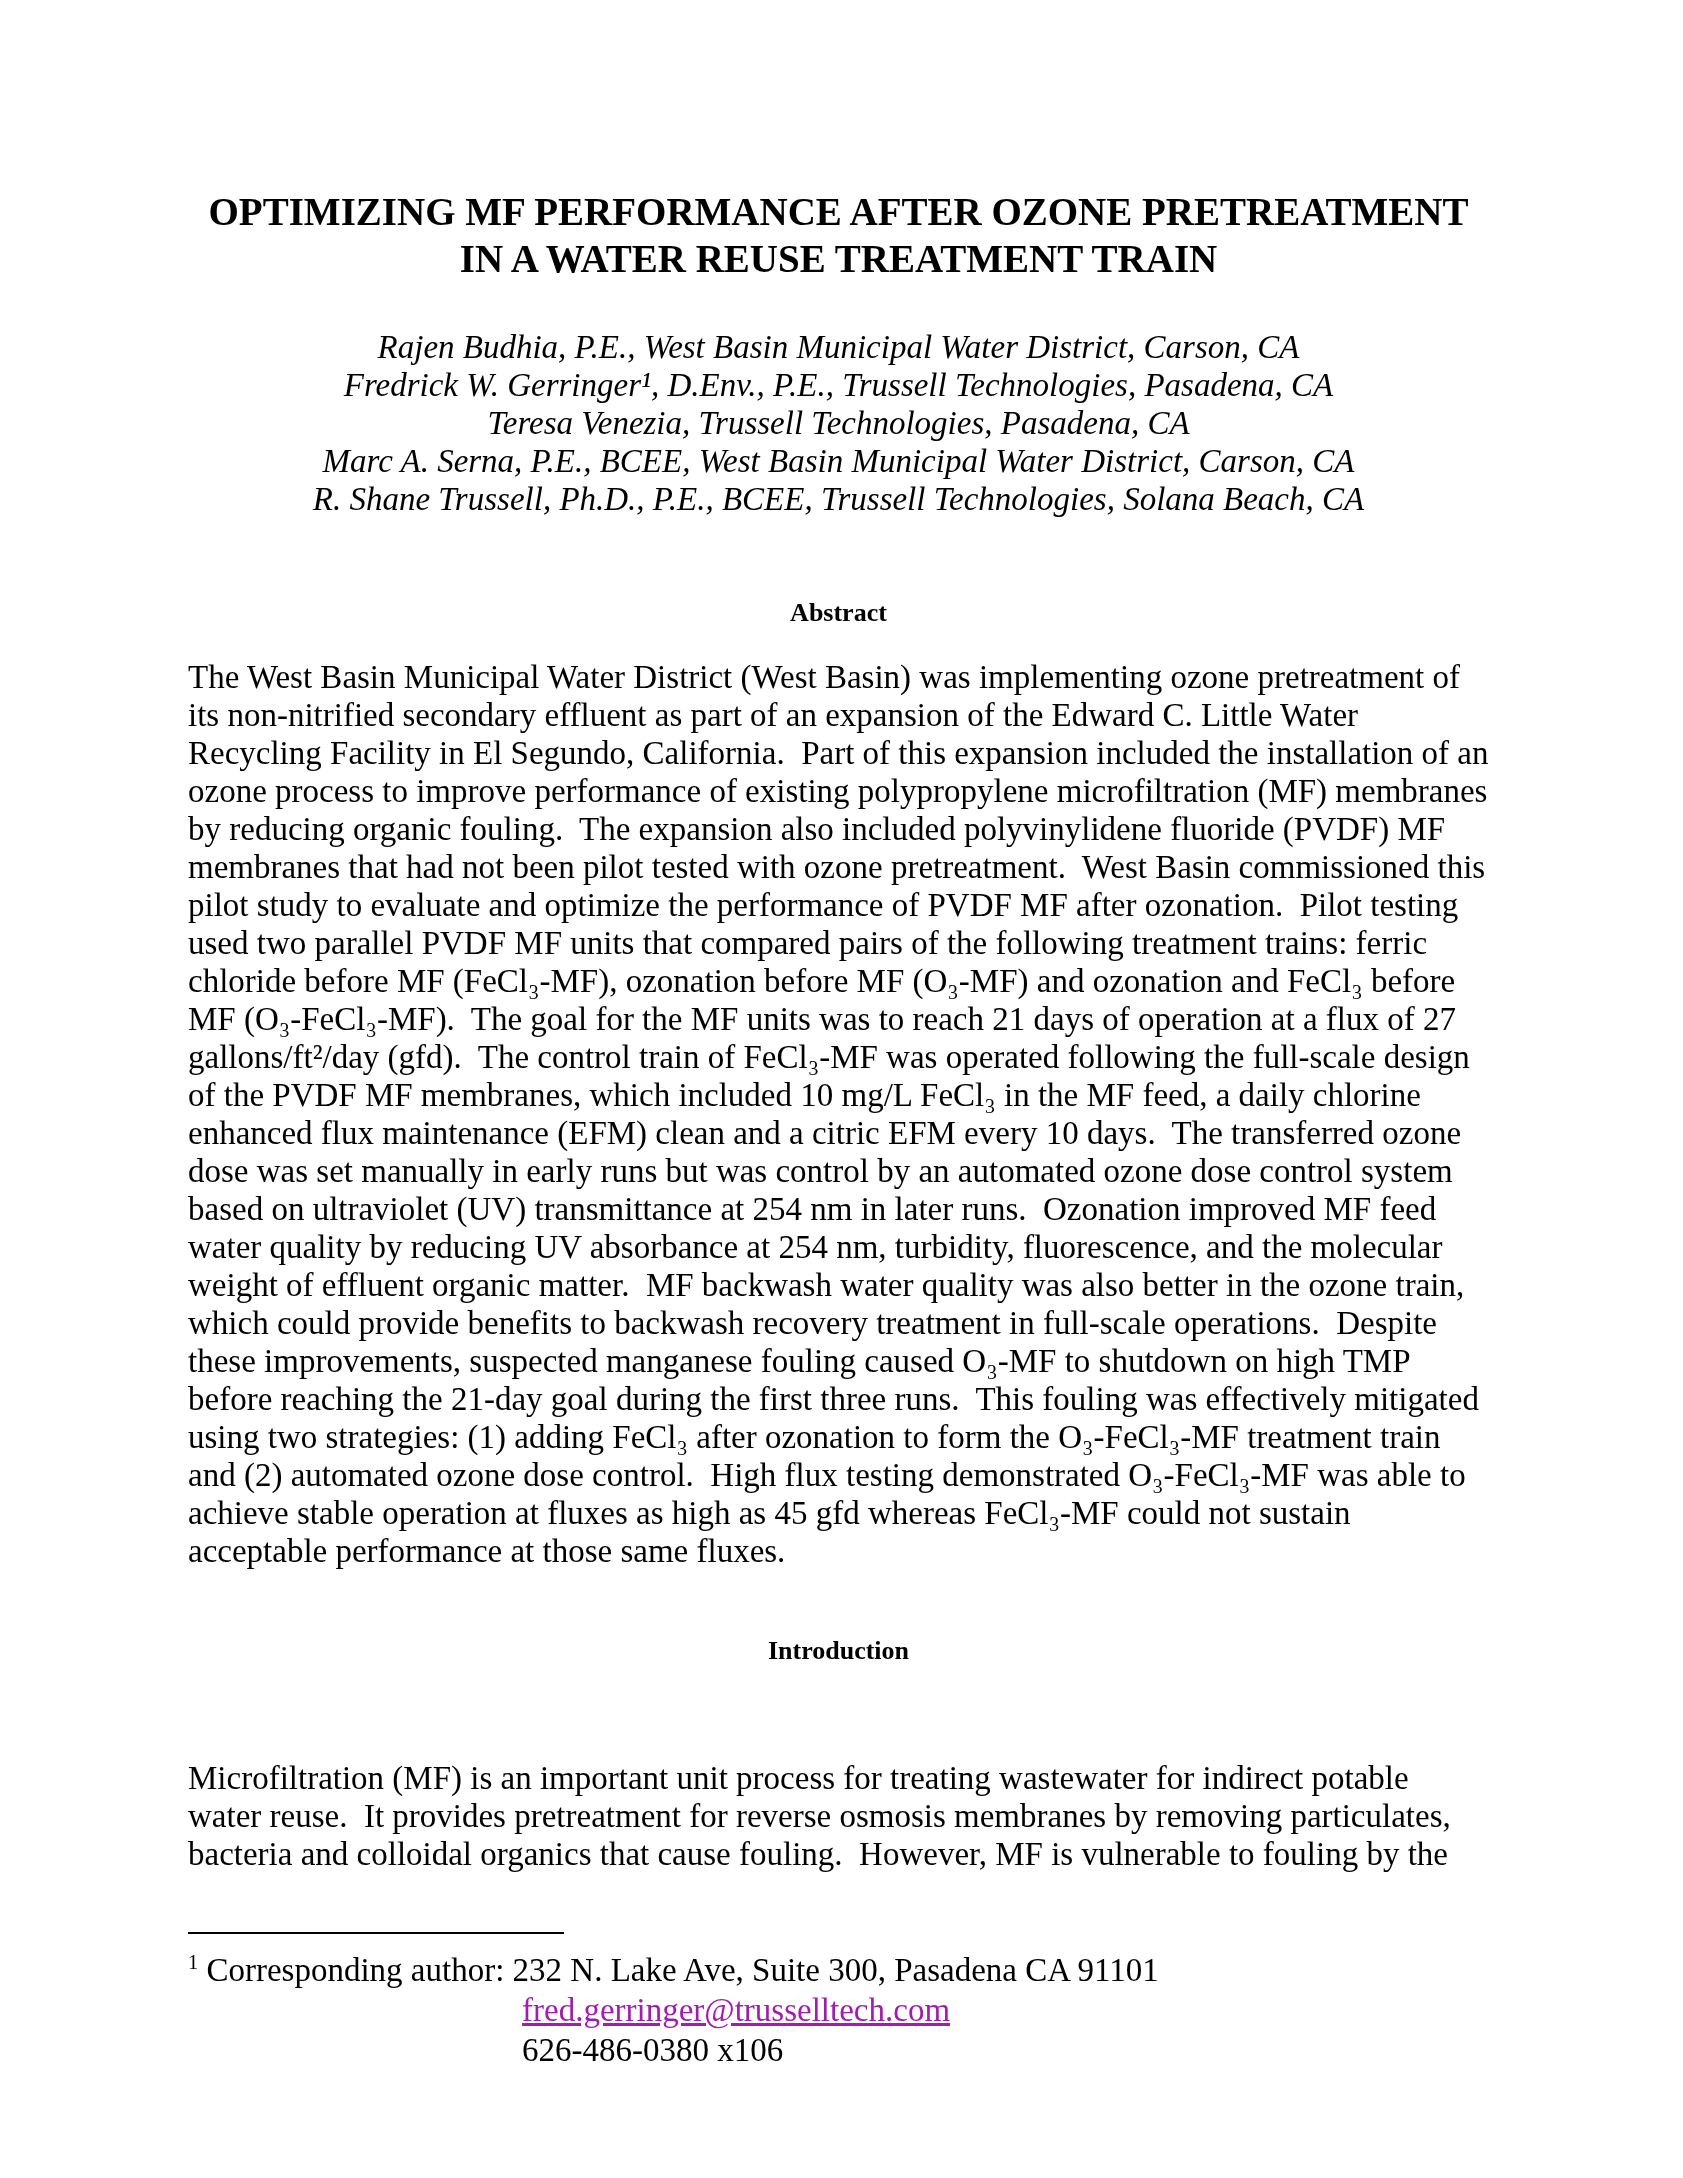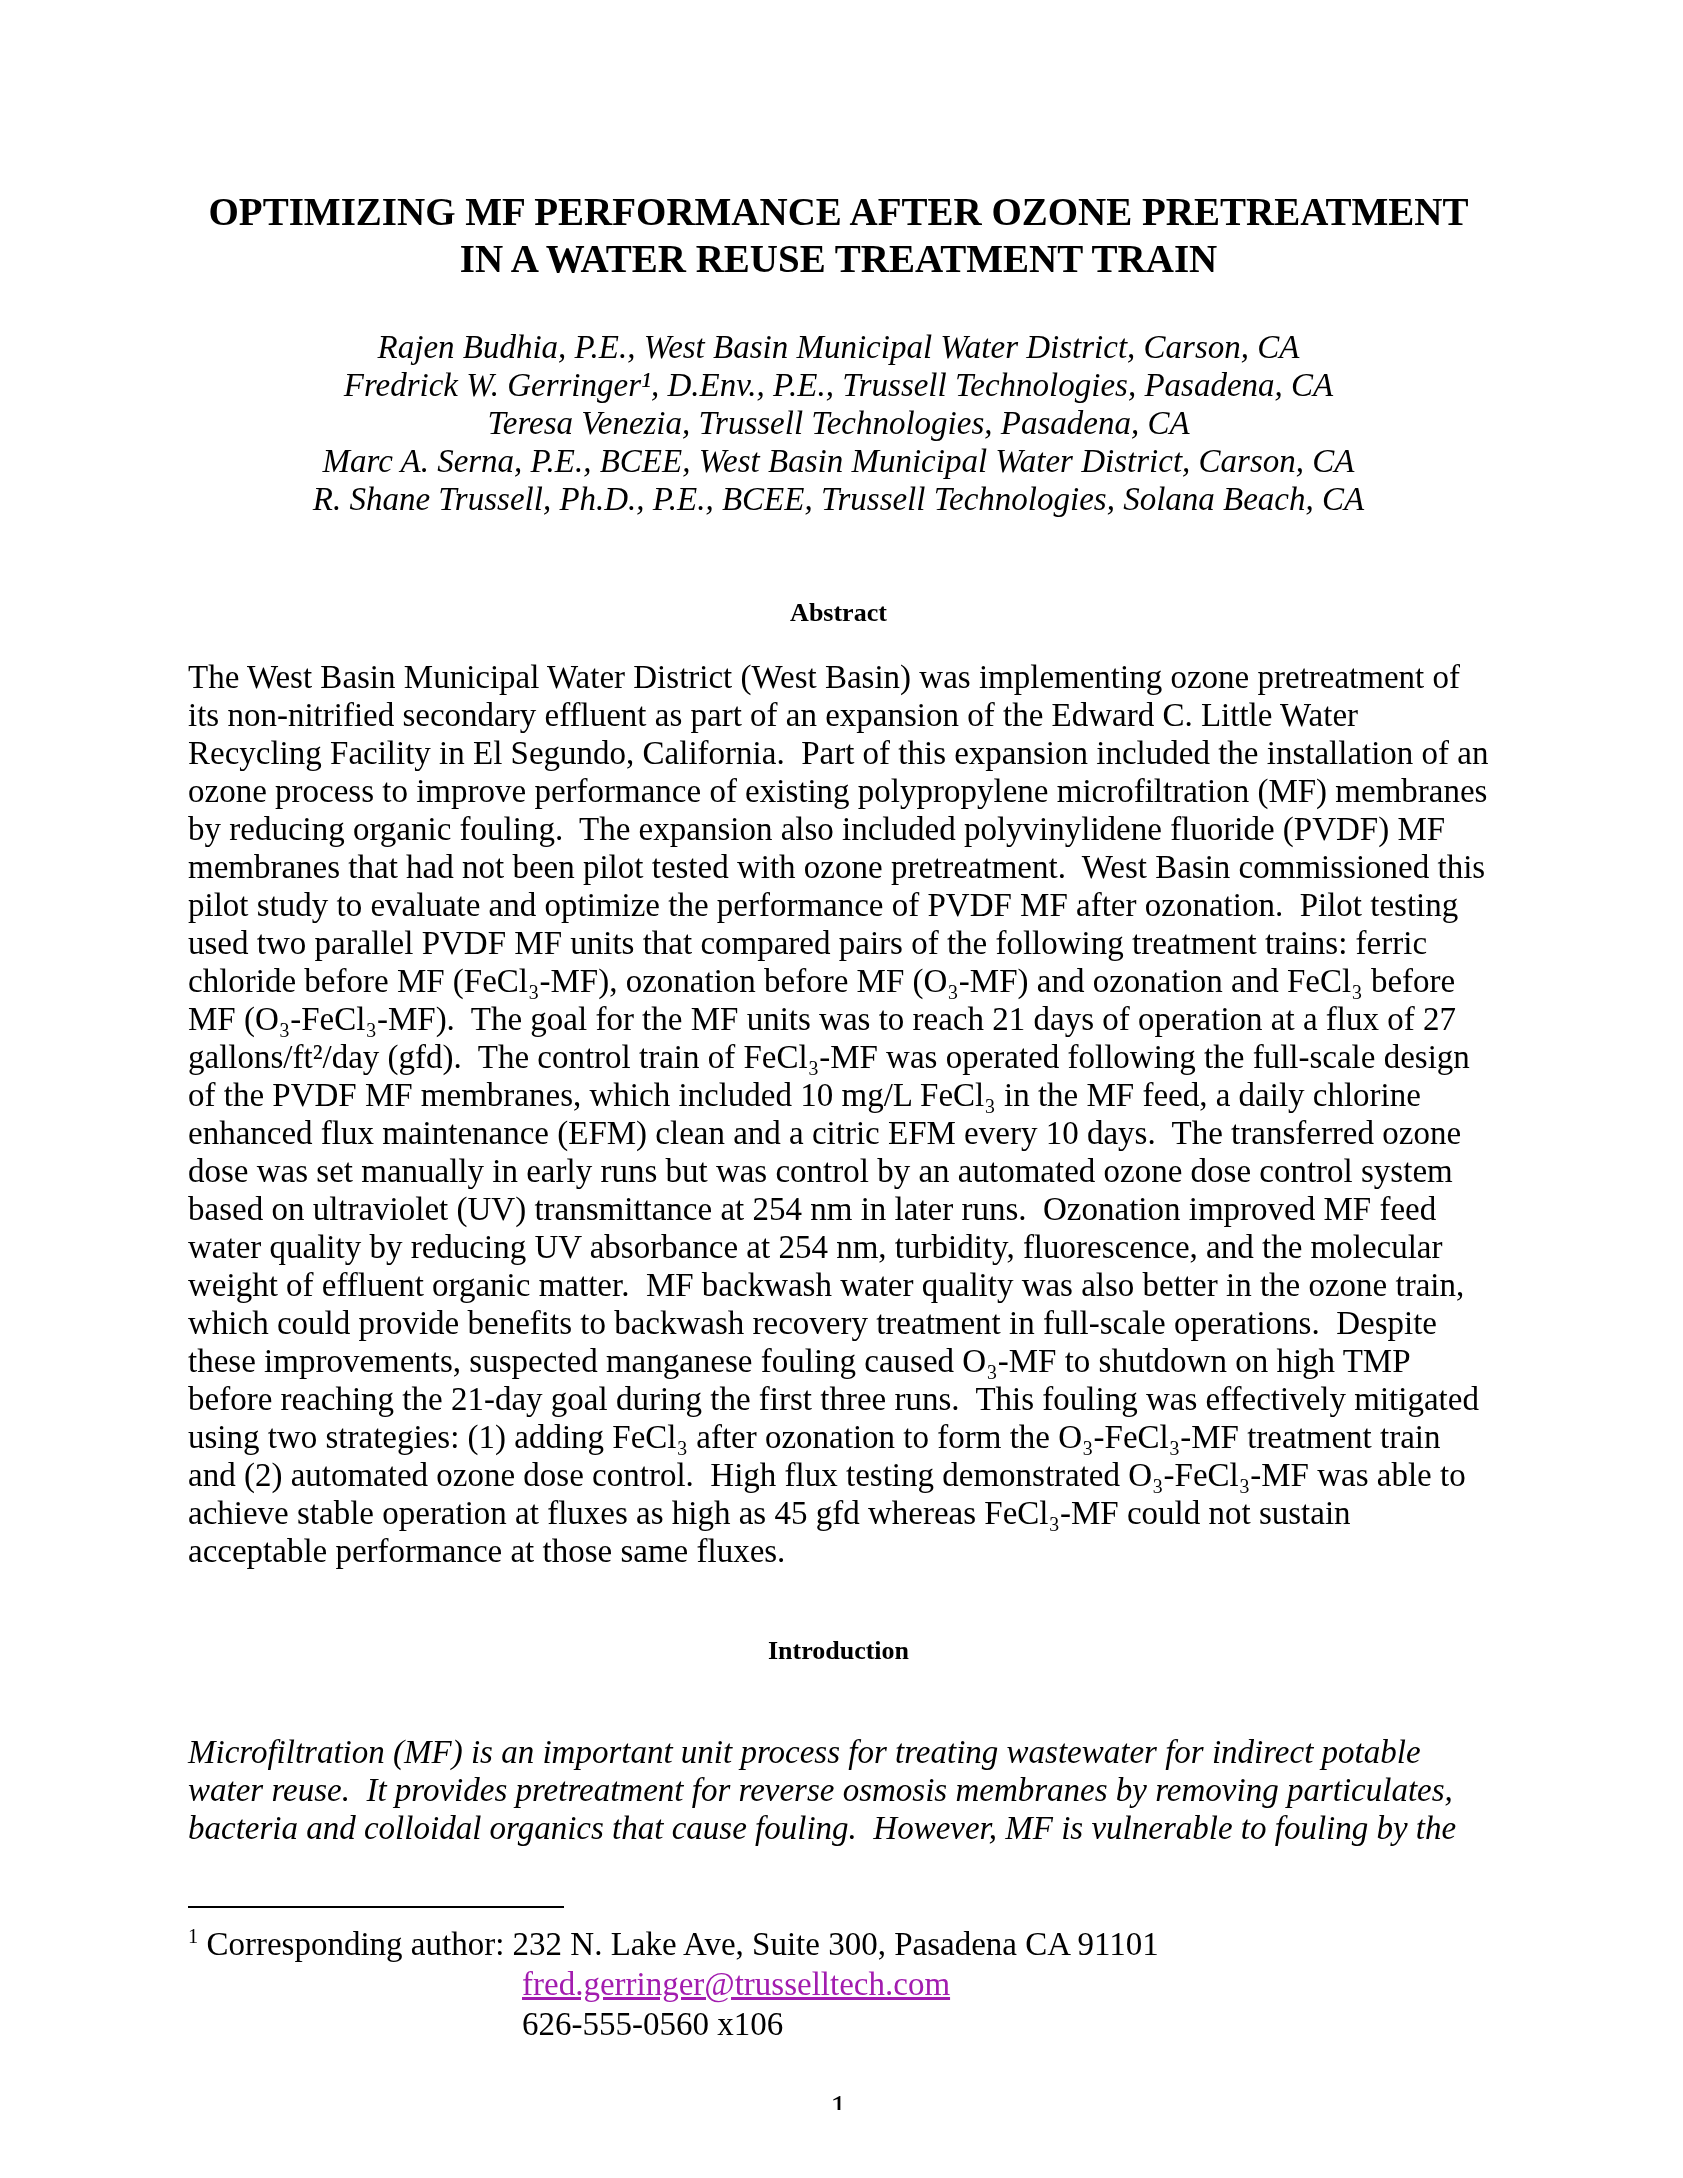--- a/index.html
+++ b/index.html
@@ -34,21 +34,21 @@
     font-size: 26px;
     line-height: 47px;
   }
   .abstract-heading { margin-top: 71px; }
   .intro-heading { margin-top: 57px; }
   .para {
     white-space: pre-wrap;
     text-align: left;
   }
   .abstract-body { margin-top: 22px; }
-  .intro-body { margin-top: 59px; font-style: italic; }
+  .intro-body { margin-top: 85px; }
   .fn-rule {
     margin-top: 59px;
     width: 376px;
     height: 2px;
     background: #000000;
   }
   .footnote { line-height: 40px; }
   .fn-line1 { margin-top: 16px; }
   .fn-indent { padding-left: 334px; }
   .footnote sup {
@@ -92,19 +92,19 @@
 
   <div class="footnote">
     <div class="fn-rule"></div>
     <div class="fn-line1">
       <sup>1</sup>
       <span>Corresponding author: 232 N. Lake Ave, Suite 300, Pasadena CA 91101</span>
     </div>
     <div class="fn-indent">
       <a href="#">fred.gerringer@trusselltech.com</a>
     </div>
-    <div class="fn-indent">626-555-0560 x106</div>
+    <div class="fn-indent">626-486-0380 x106</div>
   </div>
 
   <div class="page-number">1</div>
 
 </div>
 
 
 </body></html>

